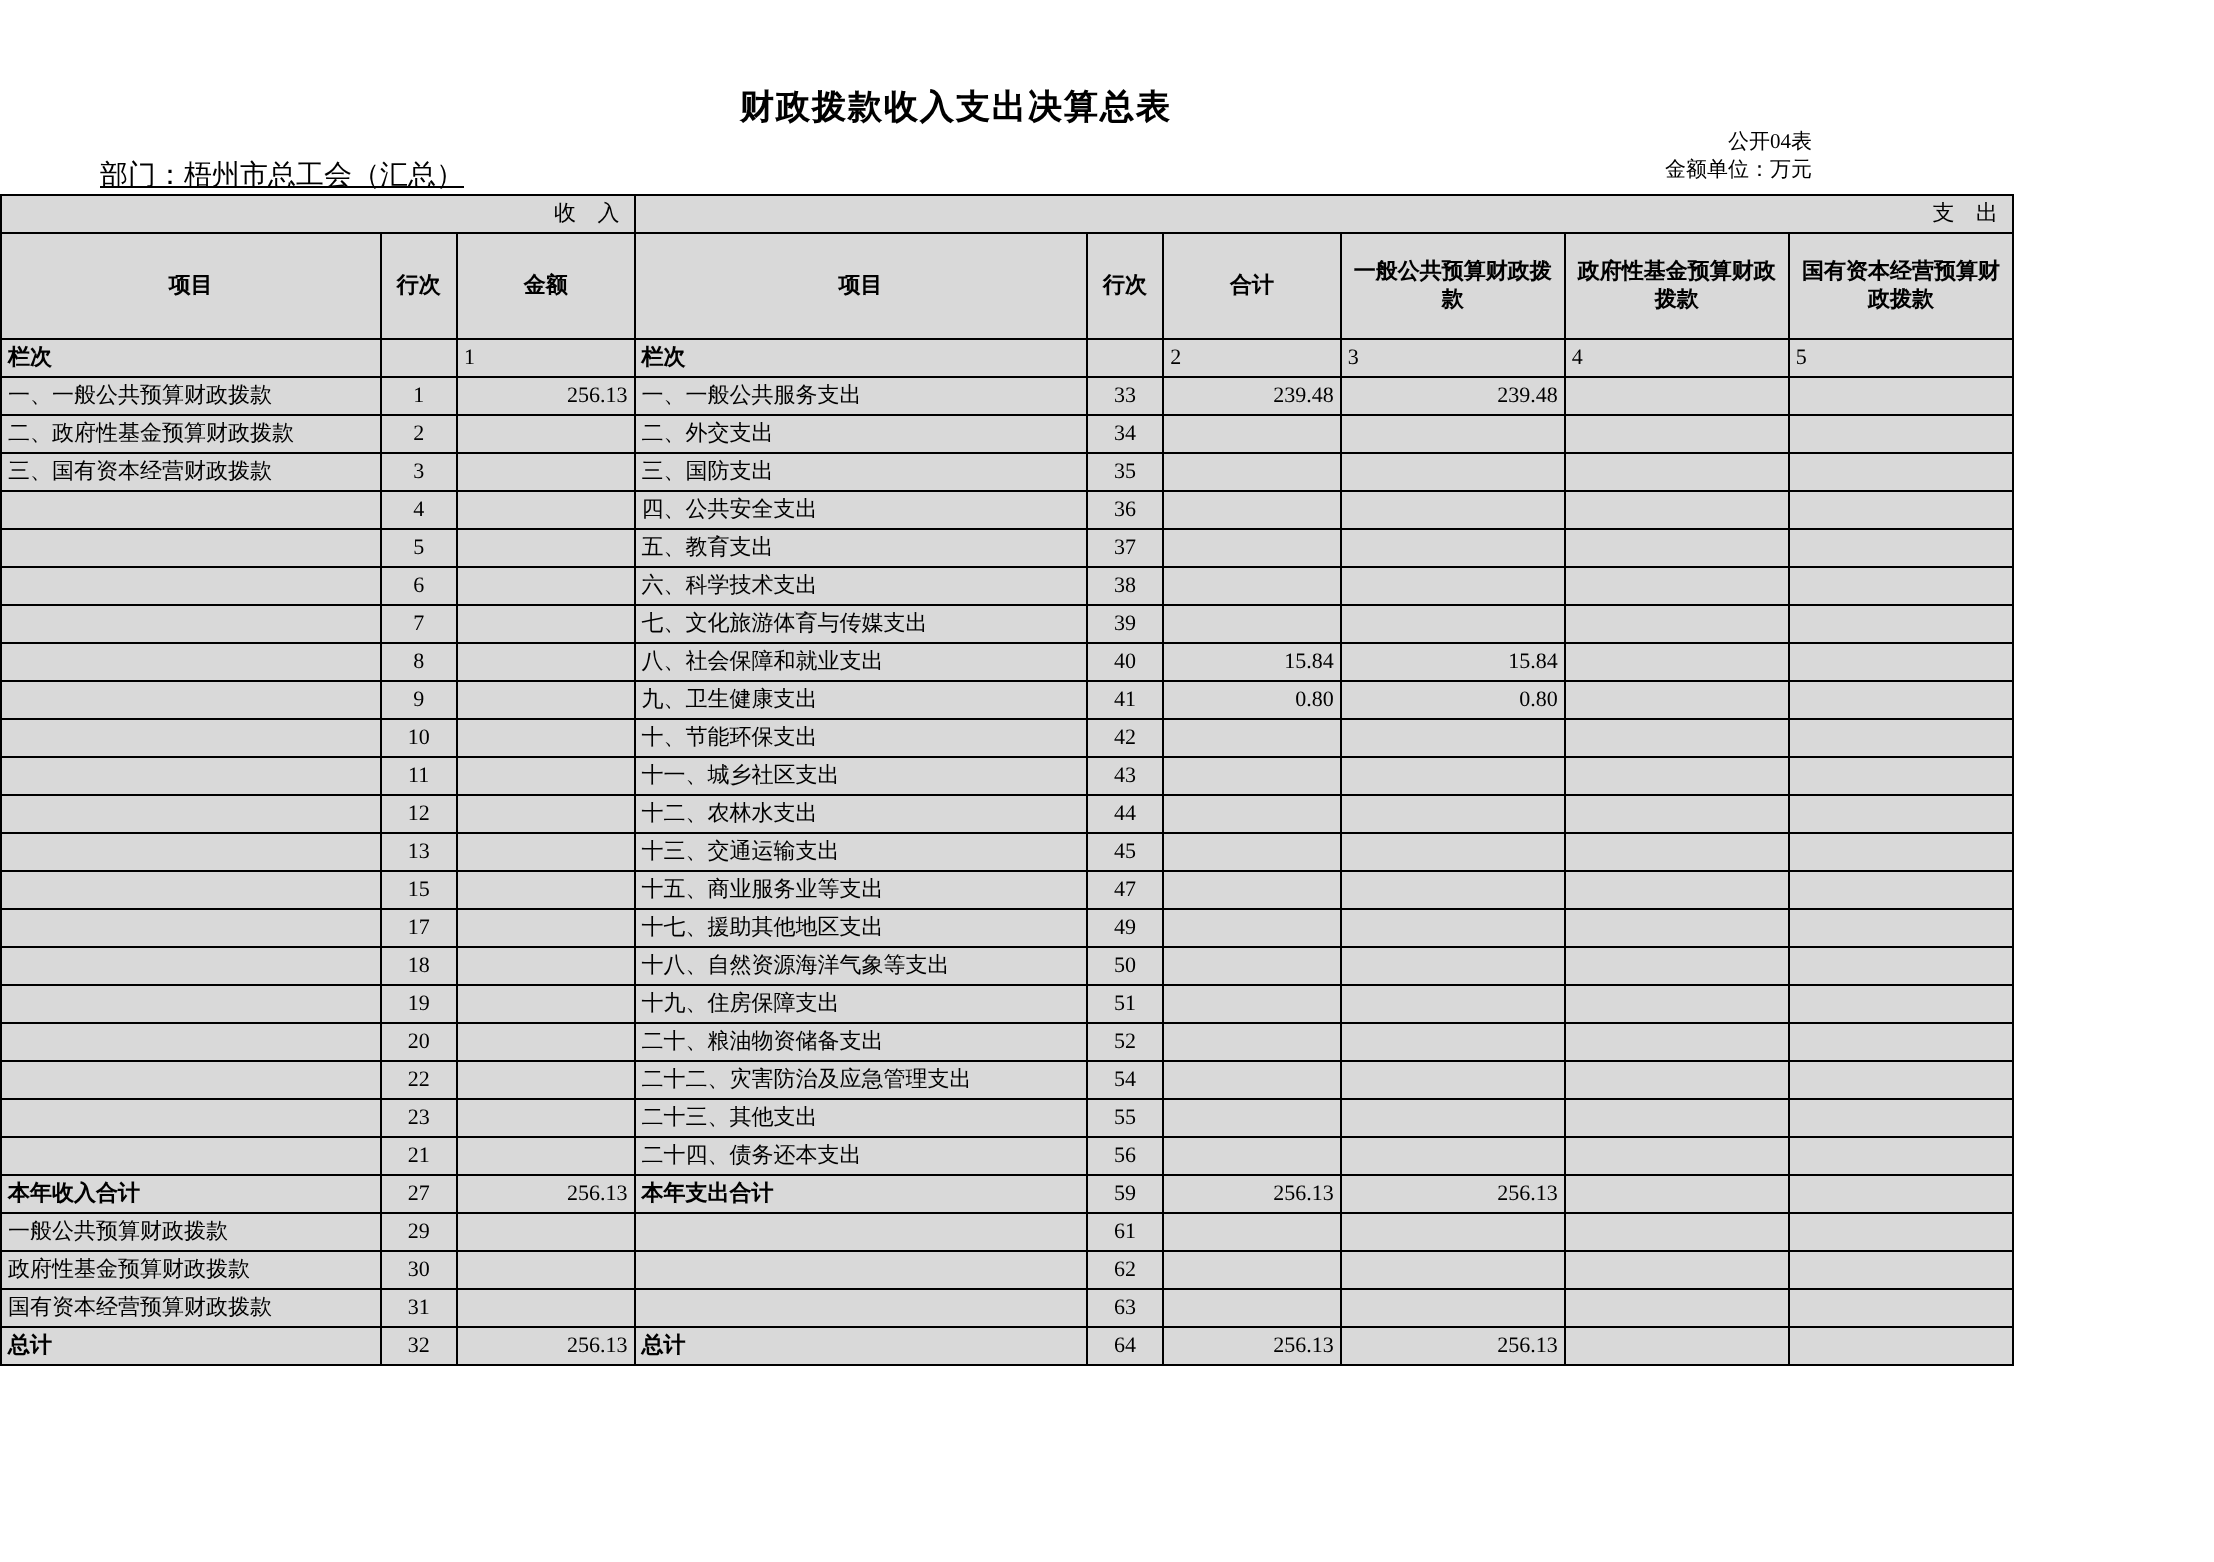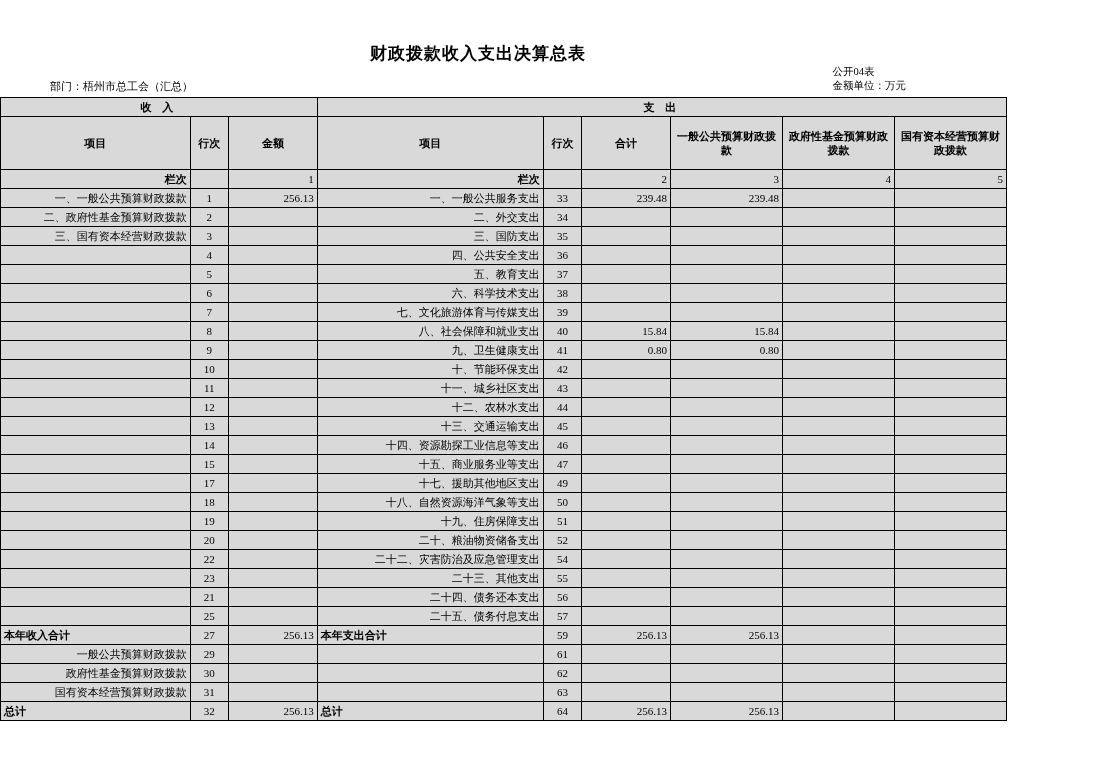--- a/index.html
+++ b/index.html
@@ -31,29 +31,30 @@
   }
   .meta-row {
     position: relative;
     height: 32px;
     margin: 0 50px 0 50px;
   }
   .meta-left {
     position: absolute;
     left: 0;
     top: 14px;
-    font-size: 11px;
+    font-size: 14px;
     font-family: "Liberation Serif", serif;
+    text-decoration: underline;
     white-space: nowrap;
   }
   .meta-right {
     position: absolute;
     right: 0;
     top: 0;
-    text-align: left;
+    text-align: right;
     font-size: 10.5px;
     font-family: "Liberation Serif", serif;
     line-height: 14px;
   }
   table.main {
     border-collapse: collapse;
     margin: 0 auto;
     width: 1007px;
     table-layout: fixed;
   }
@@ -67,33 +68,33 @@
     line-height: 16px;
     overflow: hidden;
     white-space: nowrap;
   }
   td.hdr {
     text-align: center;
     font-weight: bold;
     background: #d9d9d9;
   }
   td.hdr-big {
-    text-align: center;
-    font-weight: bold;
+    text-align: right;
+    font-weight: normal;
     font-size: 12.5px;
     letter-spacing: 4px;
     height: 20px;
     margin-top: 24px;
   }
   td.colnum {
-    text-align: right;
+    text-align: left;
     height: 17px;
   }
   td.item {
-    text-align: right;
+    text-align: left;
     padding-left: 4px;
   }
   td.item-b {
     text-align: left;
     font-weight: bold;
   }
   td.idx {
     text-align: center;
   }
   td.num {
@@ -318,31 +319,20 @@
           <td class="num"></td>
           <td class="item">十三、交通运输支出</td>
           <td class="idx">45</td>
           <td class="num"></td>
           <td class="num"></td>
           <td class="num"></td>
           <td class="num"></td>
         </tr>
         <tr>
           <td class="item"></td>
-          <td class="idx">14</td>
-          <td class="num"></td>
-          <td class="item">十四、资源勘探工业信息等支出</td>
-          <td class="idx">46</td>
-          <td class="num"></td>
-          <td class="num"></td>
-          <td class="num"></td>
-          <td class="num"></td>
-        </tr>
-        <tr>
-          <td class="item"></td>
           <td class="idx">15</td>
           <td class="num"></td>
           <td class="item">十五、商业服务业等支出</td>
           <td class="idx">47</td>
           <td class="num"></td>
           <td class="num"></td>
           <td class="num"></td>
           <td class="num"></td>
         </tr>
         <tr>
@@ -416,31 +406,20 @@
           <td class="idx">21</td>
           <td class="num"></td>
           <td class="item">二十四、债务还本支出</td>
           <td class="idx">56</td>
           <td class="num"></td>
           <td class="num"></td>
           <td class="num"></td>
           <td class="num"></td>
         </tr>
         <tr>
-          <td class="item"></td>
-          <td class="idx">25</td>
-          <td class="num"></td>
-          <td class="item">二十五、债务付息支出</td>
-          <td class="idx">57</td>
-          <td class="num"></td>
-          <td class="num"></td>
-          <td class="num"></td>
-          <td class="num"></td>
-        </tr>
-        <tr>
           <td class="item-b">本年收入合计</td>
           <td class="idx">27</td>
           <td class="num">256.13</td>
           <td class="item-b">本年支出合计</td>
           <td class="idx">59</td>
           <td class="num">256.13</td>
           <td class="num">256.13</td>
           <td class="num"></td>
           <td class="num"></td>
         </tr>

